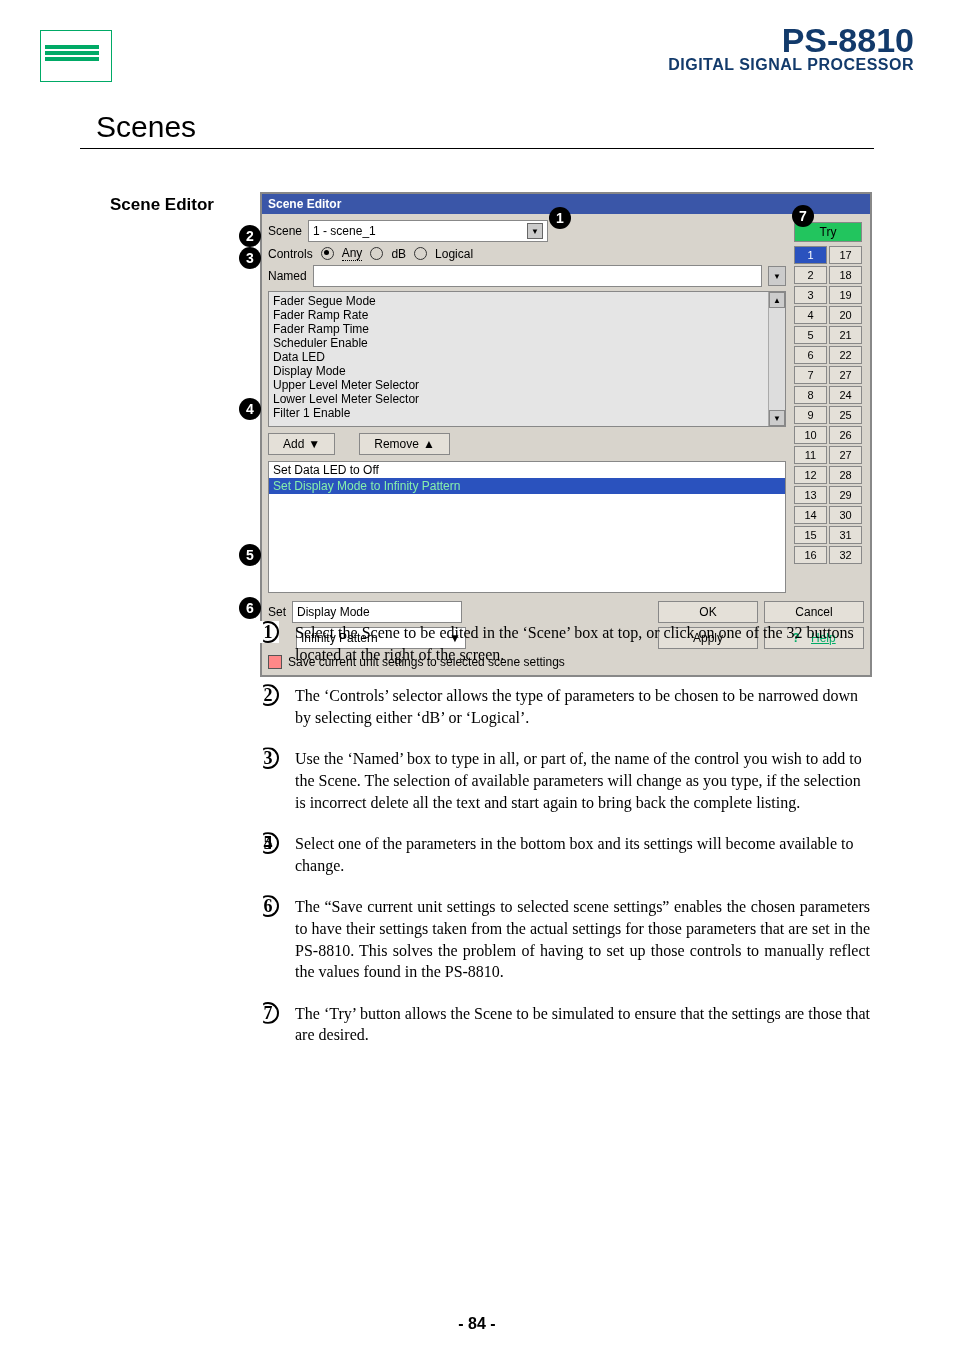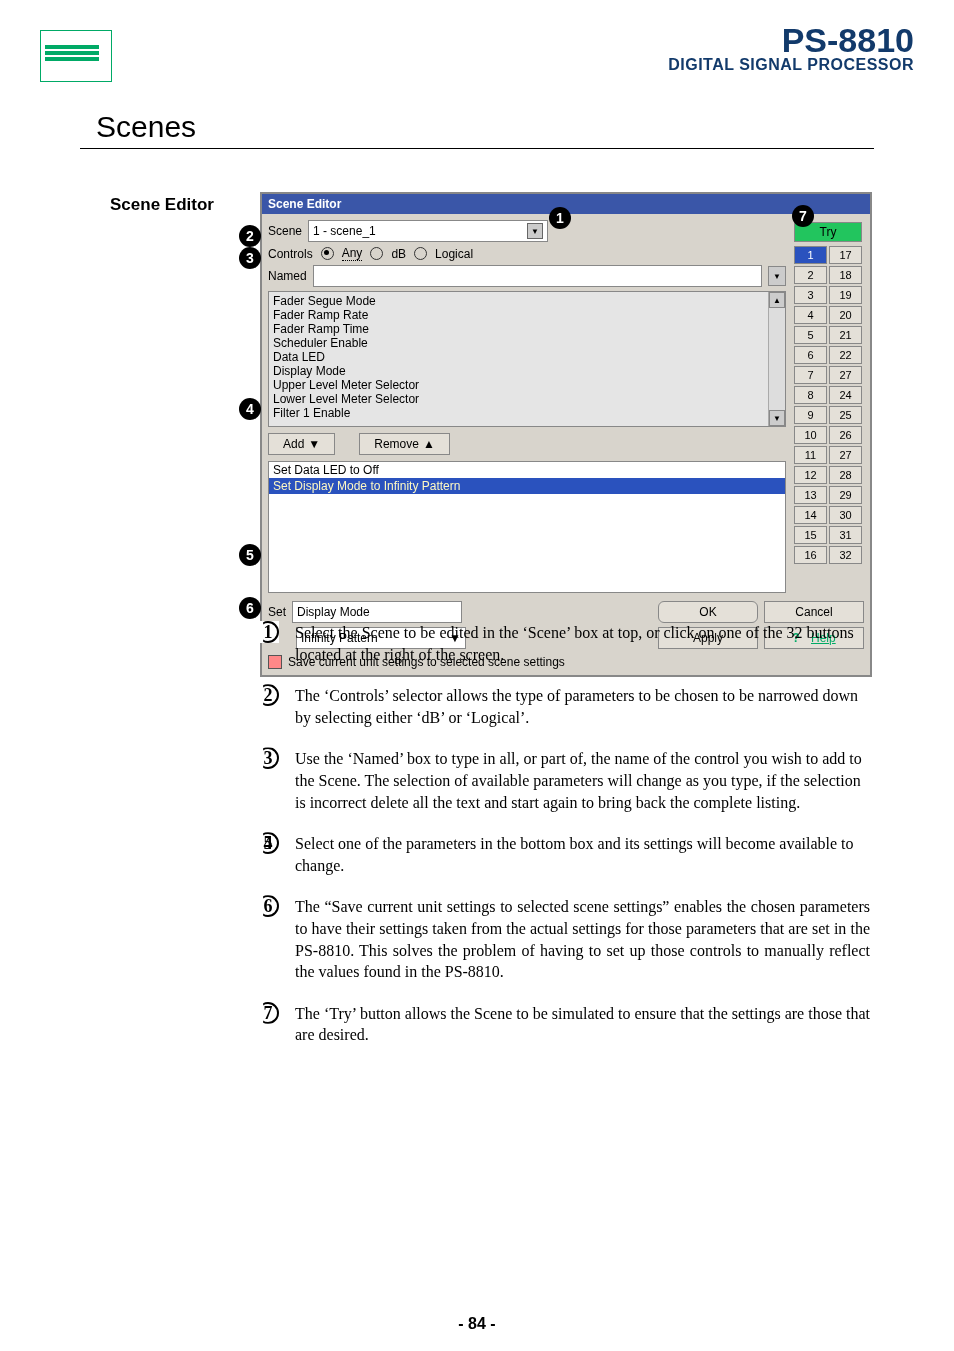--- a/index.html
+++ b/index.html
@@ -89,21 +89,21 @@
   .radio.sel::after{content:"";position:absolute;top:2px;left:2px;width:5px;height:5px;border-radius:50%;background:#000;}
   .named-row { display:flex;align-items:center;gap:6px;margin-bottom:4px;}
   .named-input { flex:1; border:1px solid #888; background:#fff; height:20px;}
   .listbox { border:1px solid #888; background:#e5e5e5; height:130px; padding:2px 4px; font-size:12px; overflow:hidden; position:relative;}
   .listbox-scroll{position:absolute;right:0;top:0;width:16px;height:100%;background:#ddd;border-left:1px solid #aaa;}
   .sbt{width:14px;height:14px;background:#ccc;border:1px solid #888;margin:0 auto;font-size:8px;display:flex;align-items:center;justify-content:center;}
   .btnrow{display:flex;gap:24px;margin:6px 0;}
   .winbtn{border:1px solid #888;background:#e4e0d8;padding:3px 14px;font-size:12px;display:flex;align-items:center;gap:4px;}
   .lowerlist{border:1px solid #888;background:#fff;height:130px;font-size:12px;padding:0;overflow:hidden;}
   .lowerlist .li1{padding:1px 4px;}
-  .lowerlist .li-sel{background:#2a52be;color:#fef9c3;padding:1px 4px;}
+  .lowerlist .li-sel{background:#2a52be;color:#86efac;padding:1px 4px;}
   .try-col{
     position:absolute; right:8px; top:8px; width:68px;
   }
   .trybtn{border:1px solid #888;background:#22c55e;text-align:center;font-size:12px;padding:2px 0;margin-bottom:4px;}
   .numgrid{display:grid;grid-template-columns:1fr 1fr;gap:2px;}
   .numgrid div{border:1px solid #888;background:#e4e0d8;text-align:center;font-size:11px;height:16px;line-height:16px;}
   .numgrid div.active{background:#2a52be;color:#fff;}
   .bottom-area{margin-top:8px;}
   .setrow{display:flex;align-items:center;gap:6px;margin-bottom:4px;}
   .setrow .field{border:1px solid #888;background:#fff;height:20px;flex:0 0 160px;display:flex;align-items:center;padding:0 4px;}
@@ -273,21 +273,21 @@
           </div>
         </div>
 
         <div class="bottom-area">
           <div class="setrow">
             <span>Set</span>
             <div class="field">
                 <span>Display Mode</span>
               </div>
             <div style="flex:1"></div>
-            <div class="winbtn" style="width:70px;justify-content:center;border-radius:6px;">OK</div>
+            <div class="winbtn" style="width:70px;justify-content:center;">OK</div>
             <div class="winbtn" style="width:70px;justify-content:center;">Cancel</div>
           </div>
           <div class="setrow">
             <span style="width:22px;">to</span>
             <div class="field2">
               <span>Infinity Pattern</span>
               <span class="arrow">▼</span>
             </div>
             <div style="flex:1"></div>
             <div class="winbtn" style="width:70px;justify-content:center;">Apply</div>

